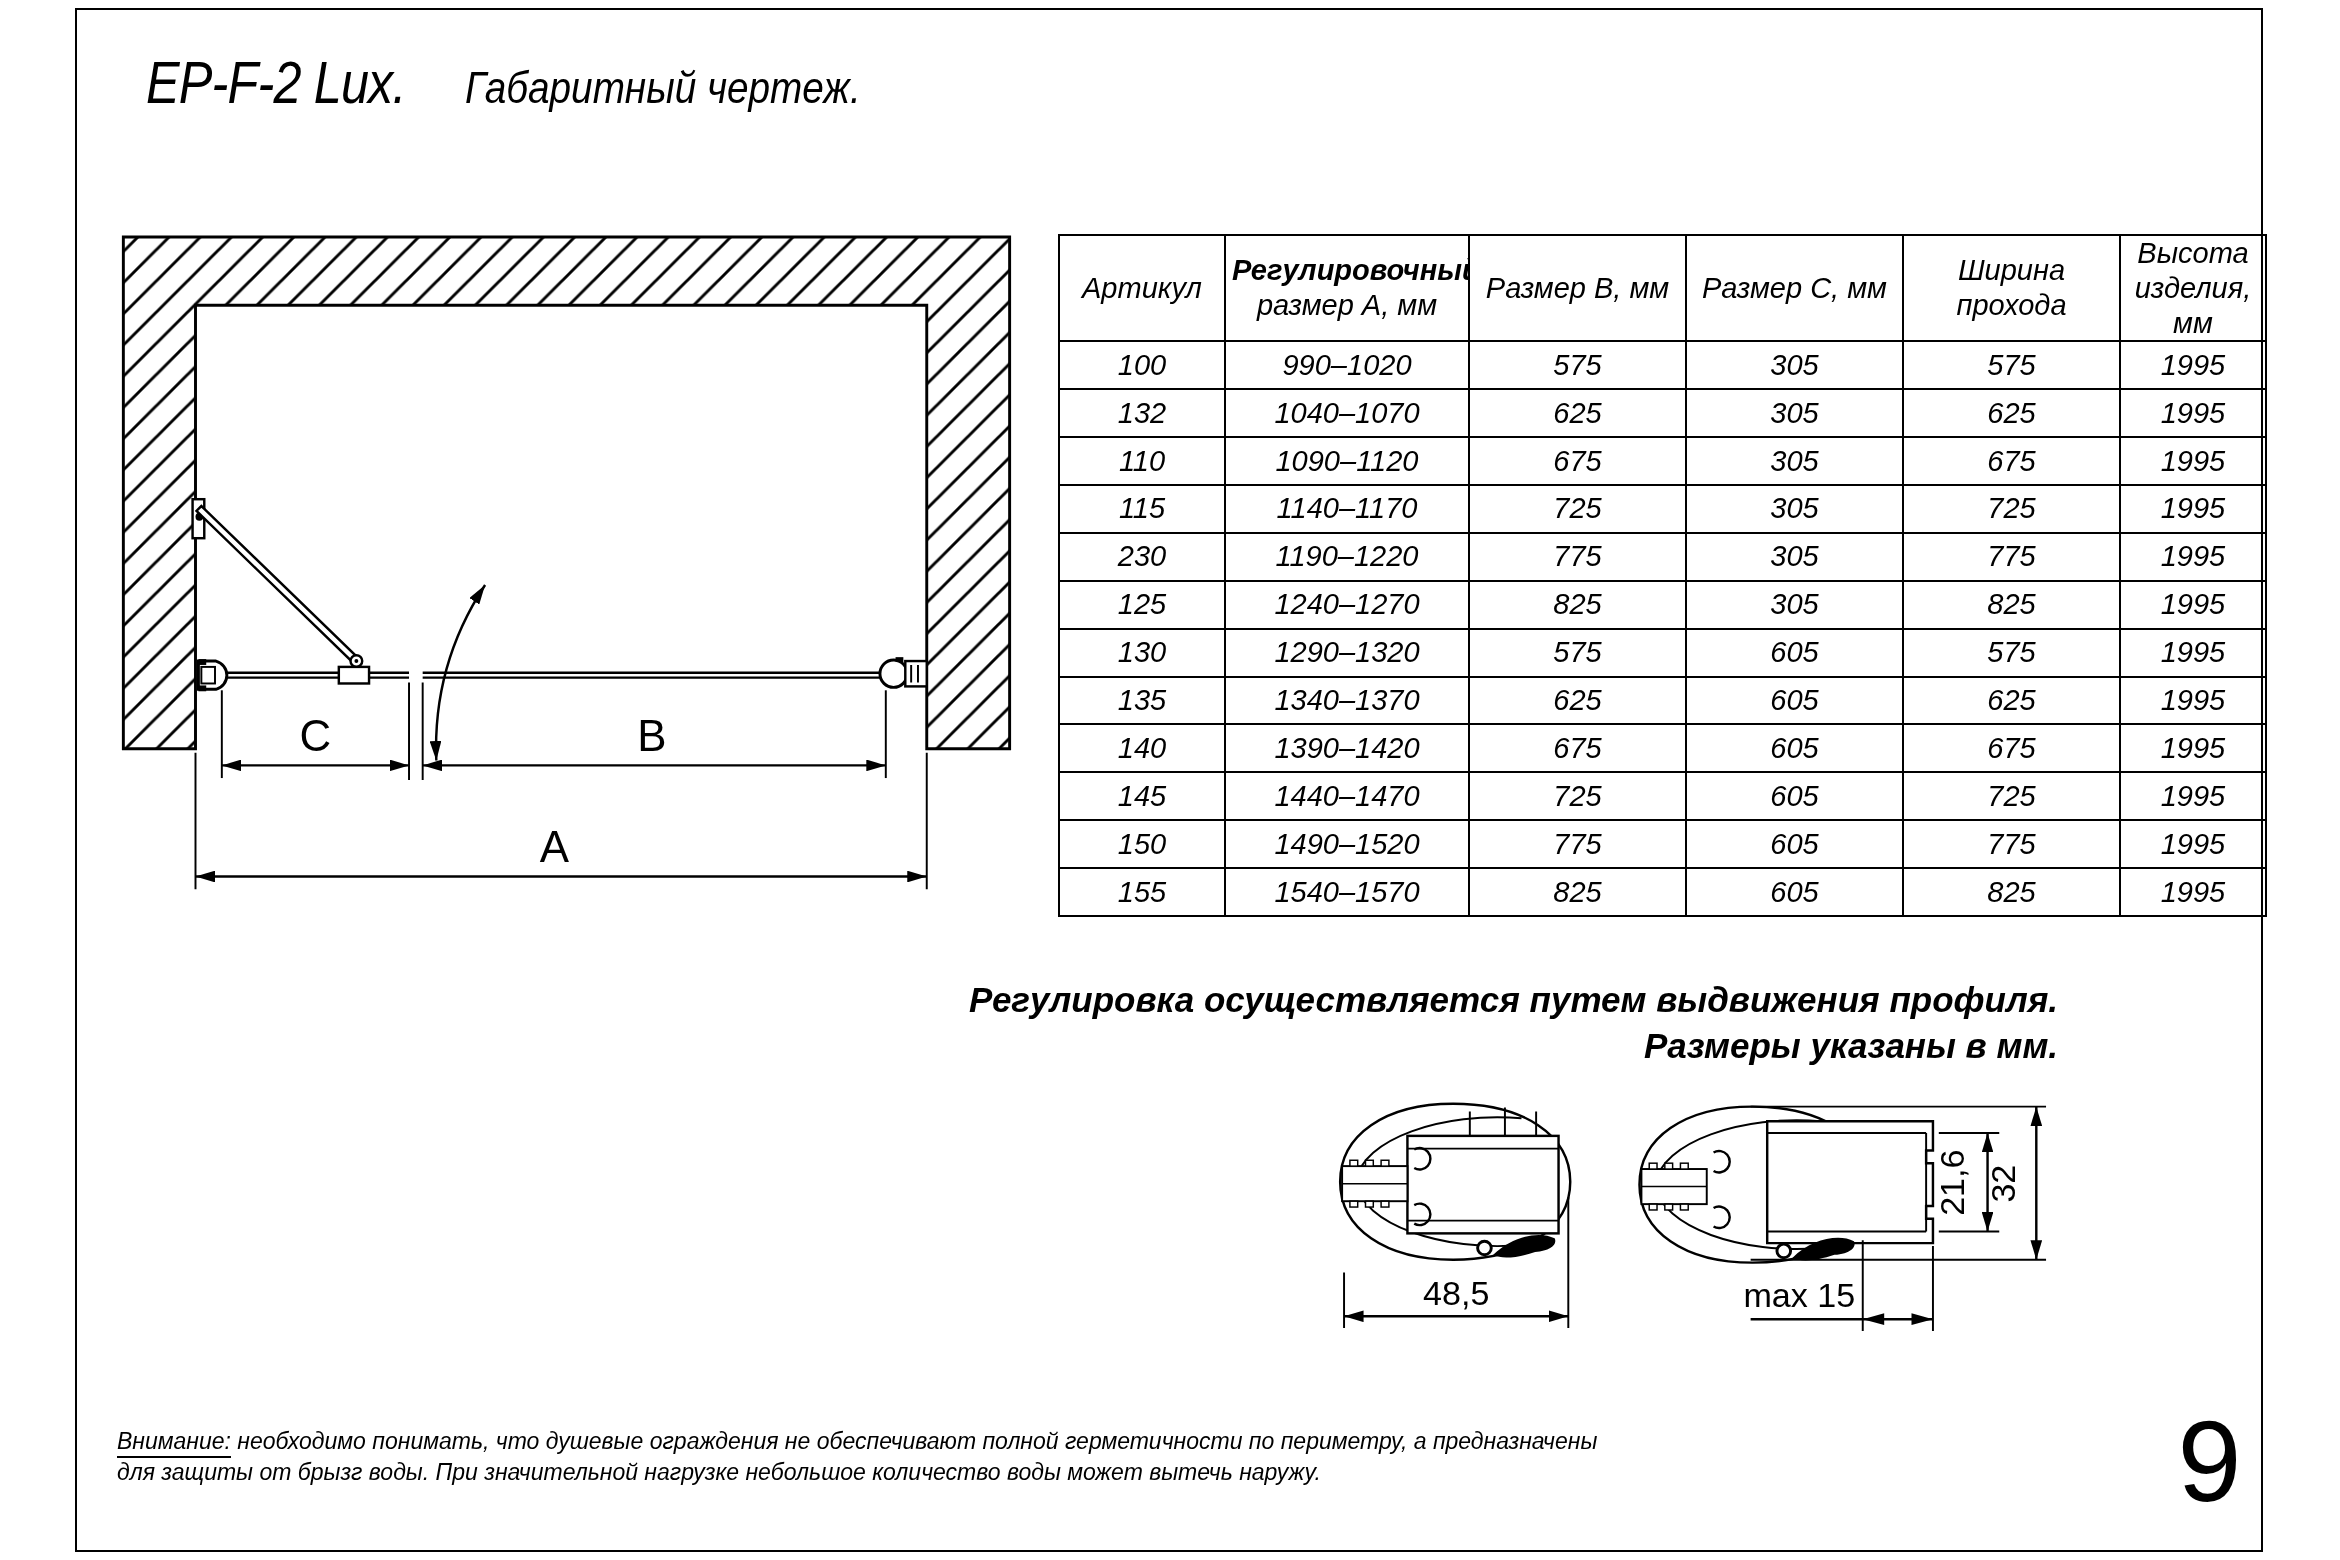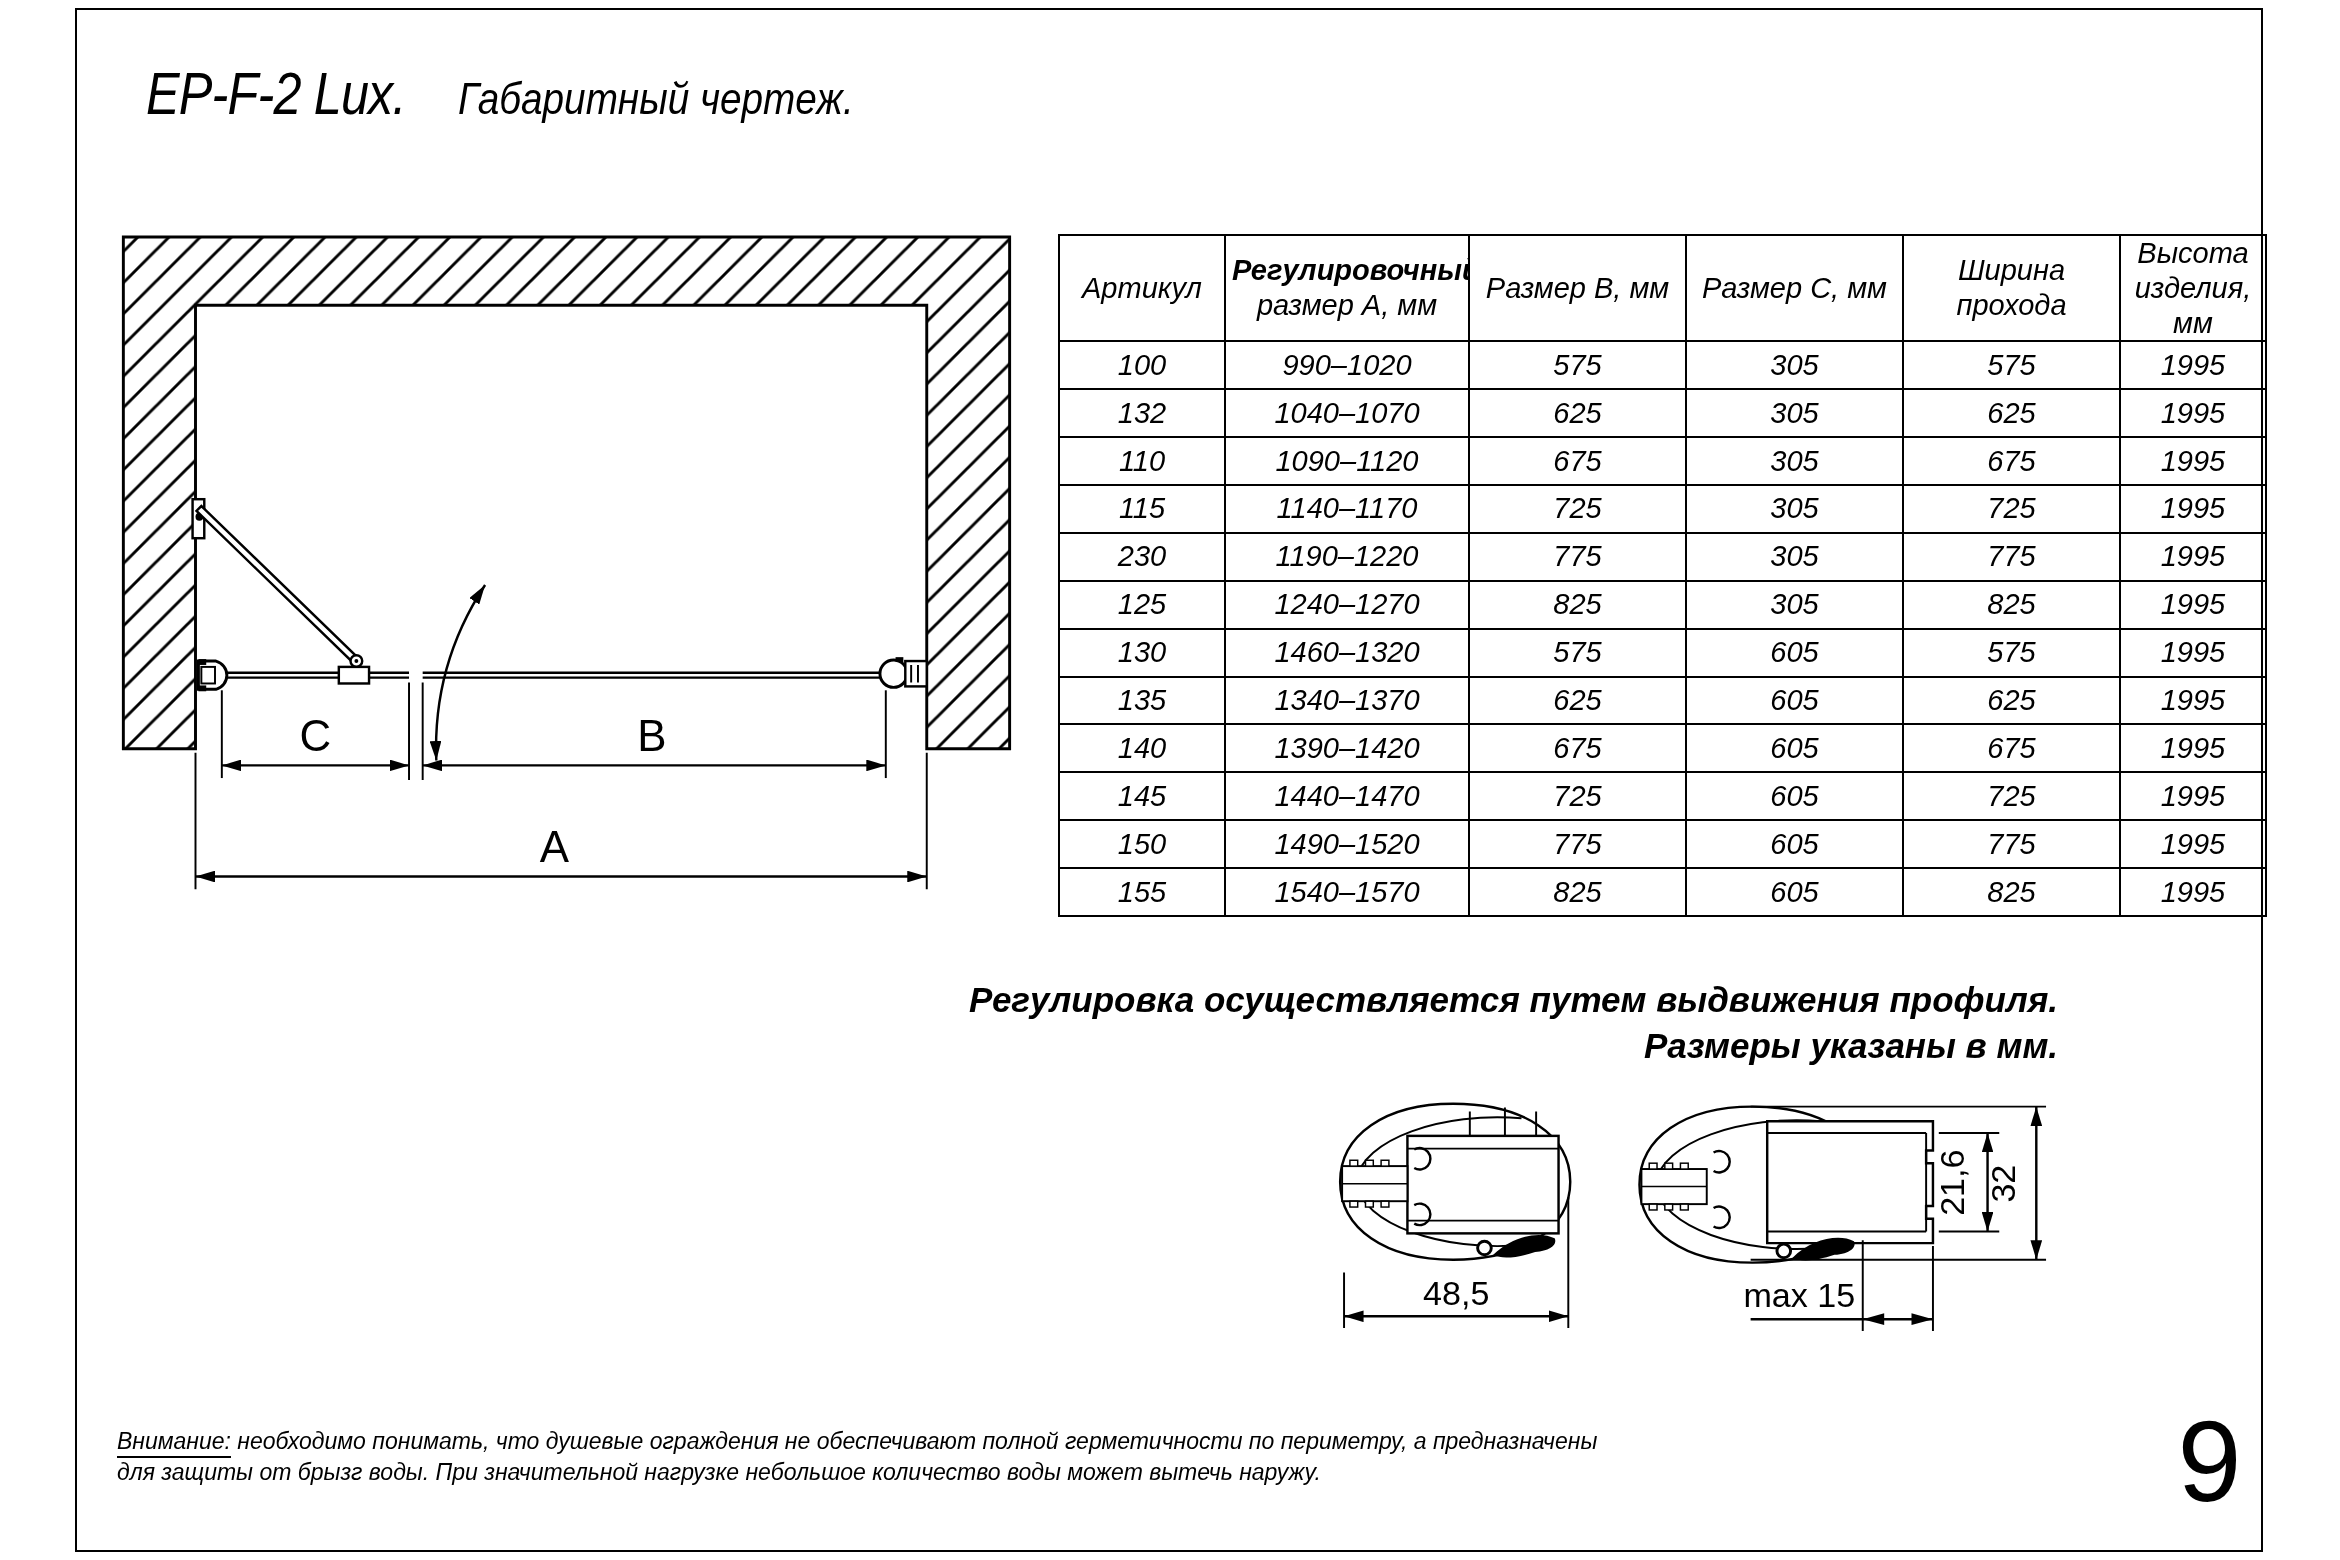--- a/index.html
+++ b/index.html
@@ -3,21 +3,21 @@
 <meta charset="utf-8">
 <style>
   html,body{margin:0;padding:0;}
   body{
     width:2341px;height:1560px;position:relative;background:#fff;color:#000;
     font-family:"Liberation Sans",sans-serif;overflow:hidden;
   }
   .frame{position:absolute;left:75px;top:7.8px;width:2188px;height:1544px;
     border:2px solid #000;box-sizing:border-box;}
   
-  .title{position:absolute;left:146px;top:59px;display:flex;align-items:baseline;gap:3px;
+  .title{position:absolute;left:146px;top:48px;display:flex;align-items:baseline;gap:10px;
     font-style:italic;white-space:nowrap;}
   .title .model{font-size:60px;display:inline-block;transform:scaleX(.84);transform-origin:left bottom;letter-spacing:-1px;}
   .title .doc{font-size:45px;display:inline-block;transform:scaleX(.86);transform-origin:left bottom;}
   
   svg.plan{position:absolute;left:0;top:0;width:2341px;height:1560px;}
   svg text{font-family:"Liberation Sans",sans-serif;fill:#000;}
   .dimlabel{font-size:45px;}
   .dimsmall{font-size:35px;}
   
   table.dims{position:absolute;left:1058px;top:234px;width:1206px;height:683px;
@@ -250,21 +250,21 @@
       <tr>
         <td>125</td>
         <td>1240–1270</td>
         <td>825</td>
         <td>305</td>
         <td>825</td>
         <td>1995</td>
       </tr>
       <tr>
         <td>130</td>
-        <td>1460–1320</td>
+        <td>1290–1320</td>
         <td>575</td>
         <td>605</td>
         <td>575</td>
         <td>1995</td>
       </tr>
       <tr>
         <td>135</td>
         <td>1340–1370</td>
         <td>625</td>
         <td>605</td>

